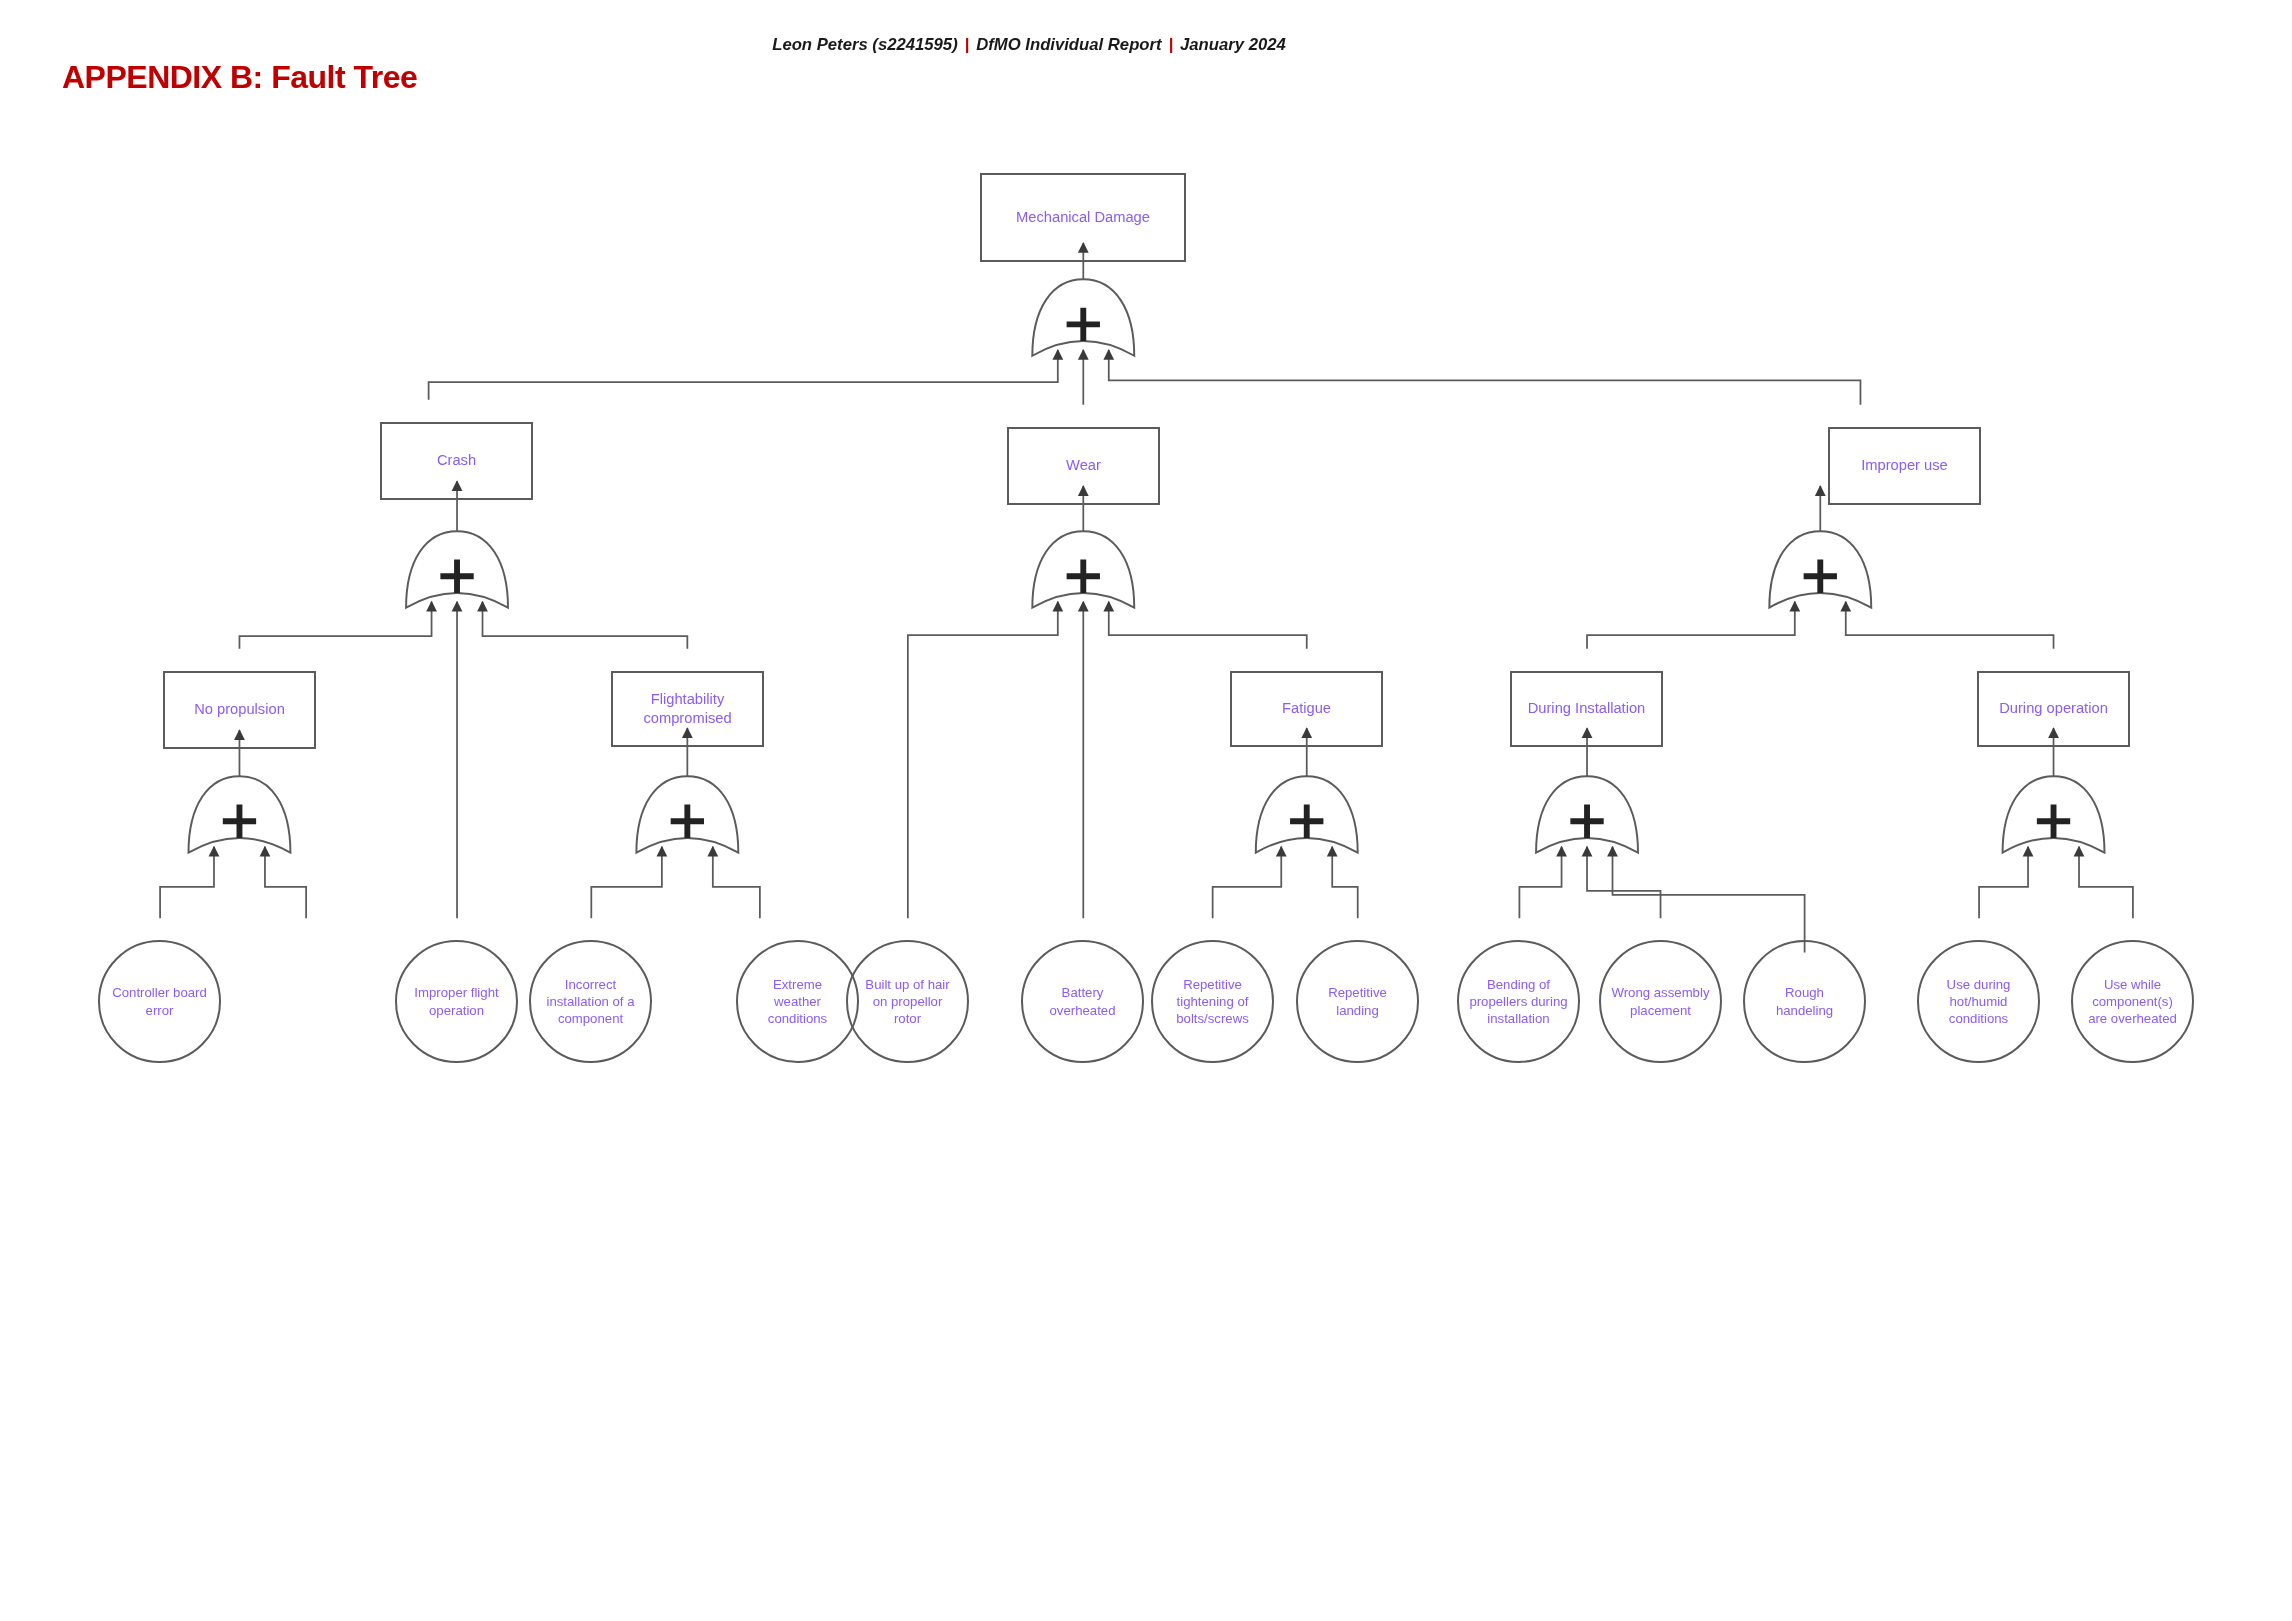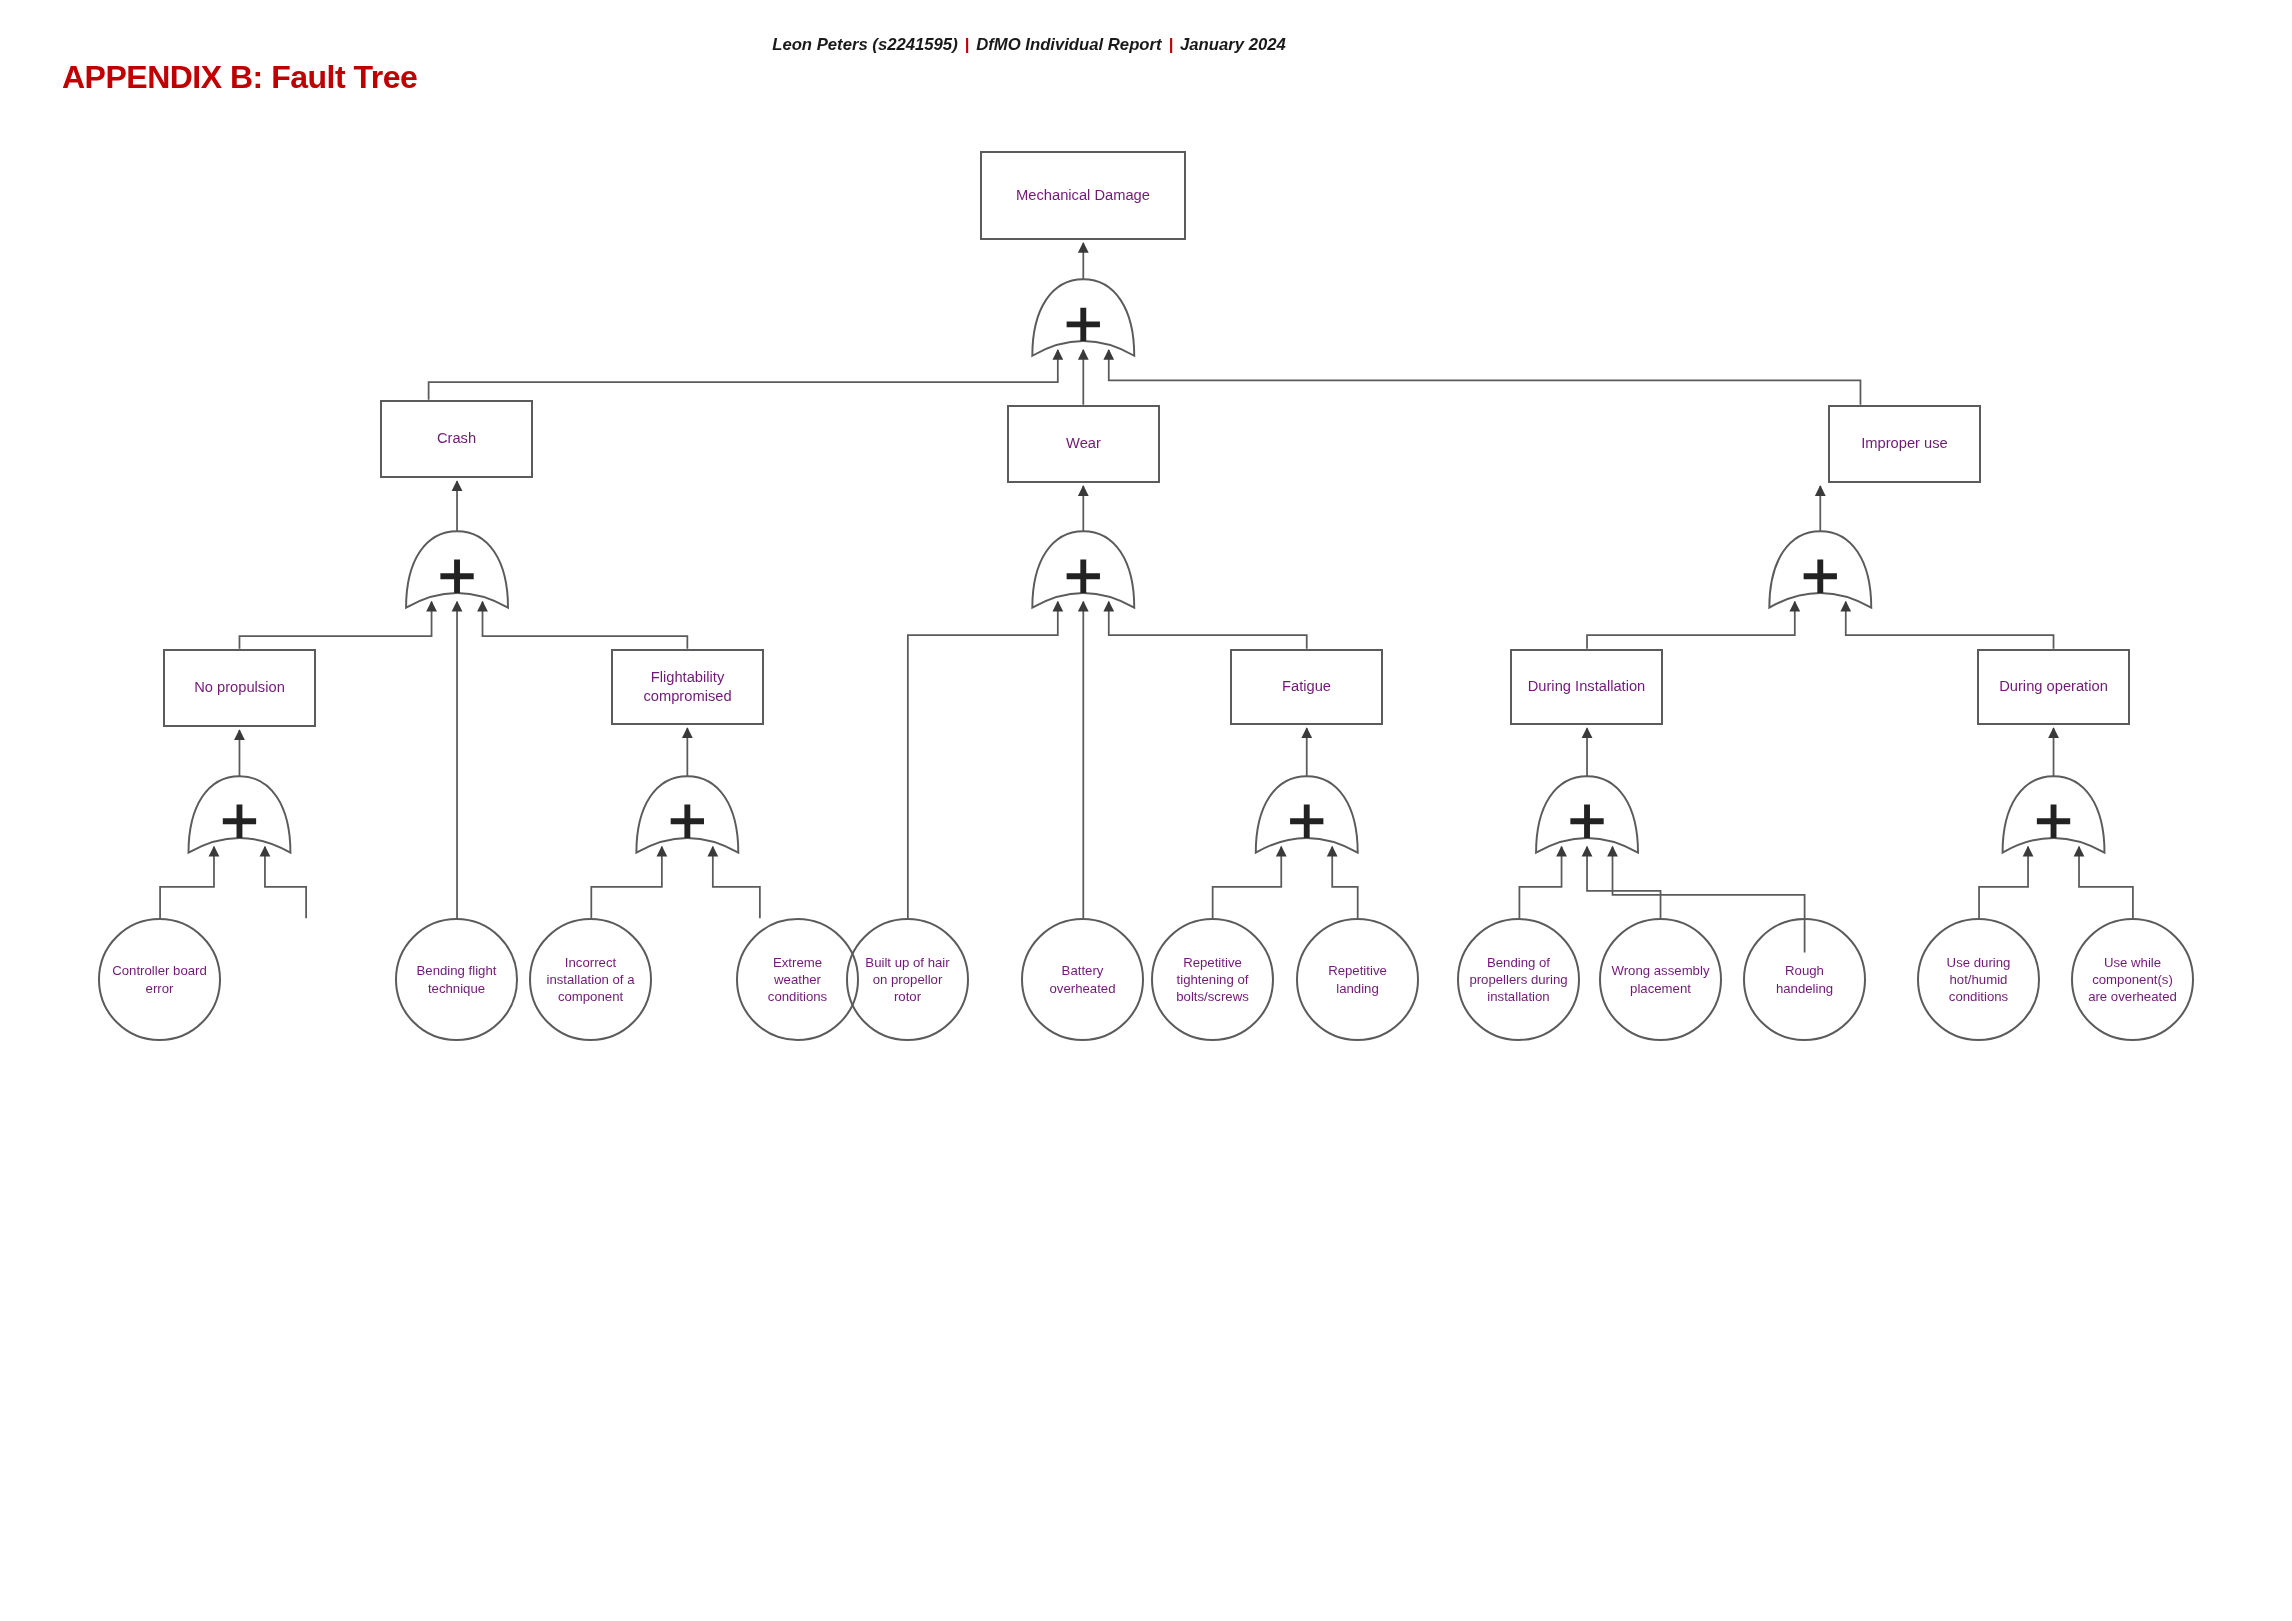--- a/index.html
+++ b/index.html
@@ -8,21 +8,21 @@
   .page{position:absolute;inset:0;background:#ffffff;}
   .header{position:absolute;top:35px;left:0;width:2058px;text-align:center;
           font-size:16.7px;font-style:italic;font-weight:700;color:#1a1a1a;}
   .header .pipe{color:#c00000;margin:0 6.9px;}
   .title{position:absolute;left:62px;top:59px;margin:0;
          font-size:32px;font-weight:700;color:#c00000;letter-spacing:-0.5px;}
   #diagram-svg{position:absolute;left:0;top:0;}
   #nodes{position:absolute;left:0;top:0;width:100%;height:100%;pointer-events:none;}
   .fnode{position:absolute;display:flex;align-items:center;justify-content:center;
          text-align:center;box-sizing:border-box;border:2px solid #5b5b5b;
-         background:transparent;color:#701a75;line-height:1.3;}
+         background:transparent;color:#8b5cf6;line-height:1.3;margin-top:22px;}
   .fbox{font-size:14.7px;padding:2px 7.8px;}
   .fcircle{border-radius:50%;font-size:13.2px;padding:3.9px 9.8px;}
   .pageno{position:absolute;top:1486px;left:0;width:2293px;text-align:center;
           font-size:20.6px;color:#111;}
 </style>
 </head>
 <body>
 
 <div class="page">
 
@@ -115,21 +115,21 @@
       <div class="fnode fbox" style="left: 980px; top: 151px; width: 206px; height: 89px;">Mechanical Damage</div>
       <div class="fnode fbox" style="left: 380px; top: 400px; width: 153px; height: 78px;">Crash</div>
       <div class="fnode fbox" style="left: 1007px; top: 405px; width: 153px; height: 78px;">Wear</div>
       <div class="fnode fbox" style="left: 1828px; top: 405px; width: 153px; height: 78px;">Improper use</div>
       <div class="fnode fbox" style="left: 163px; top: 649px; width: 153px; height: 78px;">No propulsion</div>
       <div class="fnode fbox" style="left: 611px; top: 649px; width: 153px; height: 76px;">Flightability compromised</div>
       <div class="fnode fbox" style="left: 1230px; top: 649px; width: 153px; height: 76px;">Fatigue</div>
       <div class="fnode fbox" style="left: 1510px; top: 649px; width: 153px; height: 76px;">During Installation</div>
       <div class="fnode fbox" style="left: 1977px; top: 649px; width: 153px; height: 76px;">During operation</div>
       <div class="fnode fcircle" style="left: 98px; top: 918px; width: 123px; height: 123px;">Controller board error</div>
-      <div class="fnode fcircle" style="left: 395px; top: 918px; width: 123px; height: 123px;">Bending flight technique</div>
+      <div class="fnode fcircle" style="left: 395px; top: 918px; width: 123px; height: 123px;">Improper flight operation</div>
       <div class="fnode fcircle" style="left: 529px; top: 918px; width: 123px; height: 123px;">Incorrect installation of a component</div>
       <div class="fnode fcircle" style="left: 736px; top: 918px; width: 123px; height: 123px;">Extreme weather conditions</div>
       <div class="fnode fcircle" style="left: 846px; top: 918px; width: 123px; height: 123px;">Built up of hair on propellor rotor</div>
       <div class="fnode fcircle" style="left: 1021px; top: 918px; width: 123px; height: 123px;">Battery overheated</div>
       <div class="fnode fcircle" style="left: 1151px; top: 918px; width: 123px; height: 123px;">Repetitive tightening of bolts/screws</div>
       <div class="fnode fcircle" style="left: 1296px; top: 918px; width: 123px; height: 123px;">Repetitive landing</div>
       <div class="fnode fcircle" style="left: 1457px; top: 918px; width: 123px; height: 123px;">Bending of propellers during installation</div>
       <div class="fnode fcircle" style="left: 1599px; top: 918px; width: 123px; height: 123px;">Wrong assembly placement</div>
       <div class="fnode fcircle" style="left: 1743px; top: 918px; width: 123px; height: 123px;">Rough handeling</div>
       <div class="fnode fcircle" style="left: 1917px; top: 918px; width: 123px; height: 123px;">Use during hot/humid conditions</div>

